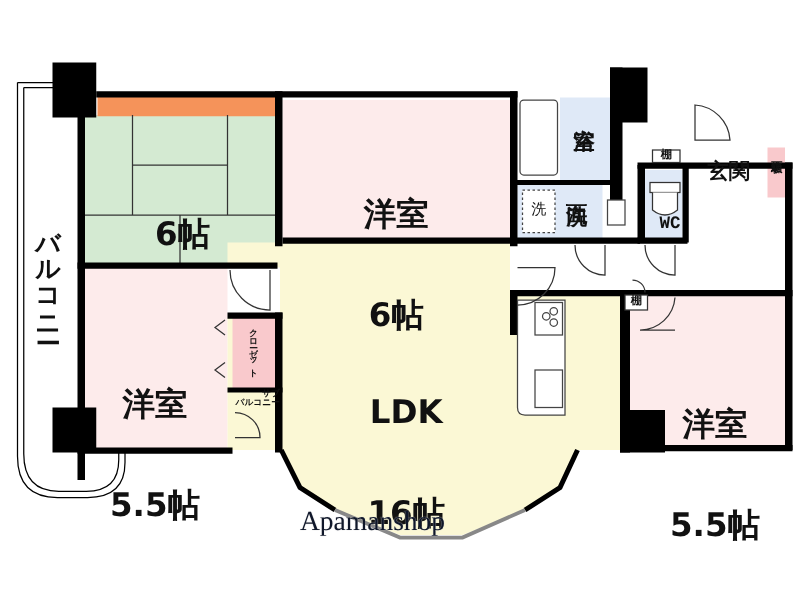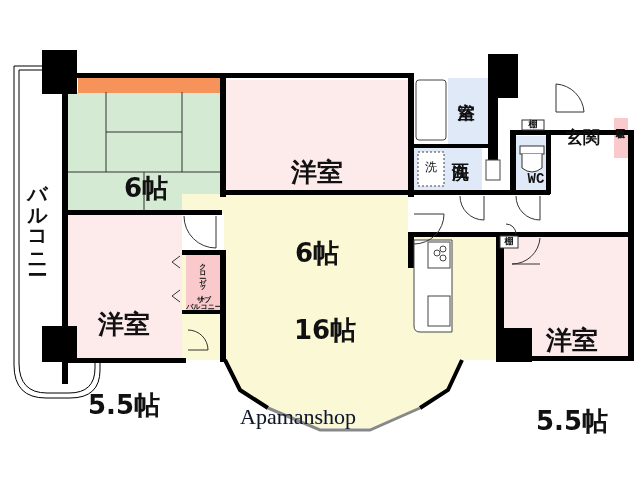--- a/index.html
+++ b/index.html
@@ -129,28 +129,29 @@
 </div>
 <div class="lbl big" style="left:76px;top:256px;width:96px;">
   <div>洋室</div>
   <div>5.5帖</div>
 </div>
 <div class="lbl big" style="left:524px;top:272px;width:96px;">
   <div>洋室</div>
   <div>5.5帖</div>
 </div>
 <div class="lbl big" style="left:280px;top:262px;width:90px;">
+  <div>LDK</div>
   <div>16帖</div>
 </div>
 <div class="lbl mid vert" style="left:456px;top:90px;">浴室</div>
 <div class="lbl mid vert" style="left:450px;top:150px;">洗面</div>
 <div class="lbl mid" style="left:516px;top:172px;width:40px;font-size:14px;">WC</div>
 <div class="lbl mid" style="left:558px;top:130px;width:50px;">玄関</div>
 <div class="lbl mid vert" style="left:26px;top:172px;font-size:20px;">バルコニー</div>
 <div class="lbl tiny vert" style="left:198px;top:258px;">クローゼット</div>
-<div class="lbl tiny" style="left:184px;top:297px;width:40px;">サブ
+<div class="lbl tiny" style="left:184px;top:312px;width:40px;text-align:right;">サブ
 バルコニー</div>
 <div class="lbl tiny vert" style="left:615px;top:122px;font-size:9px;">下駄箱</div>
 <div class="lbl tiny" style="left:524px;top:120px;width:18px;font-size:9px;">棚</div>
 <div class="lbl tiny" style="left:501px;top:237px;width:16px;font-size:9px;">棚</div>
 <div class="lbl sm" style="left:420px;top:161px;width:22px;font-weight:normal;">洗</div>
 
 <div class="watermark">Apamanshop</div>
 
 </body></html>

